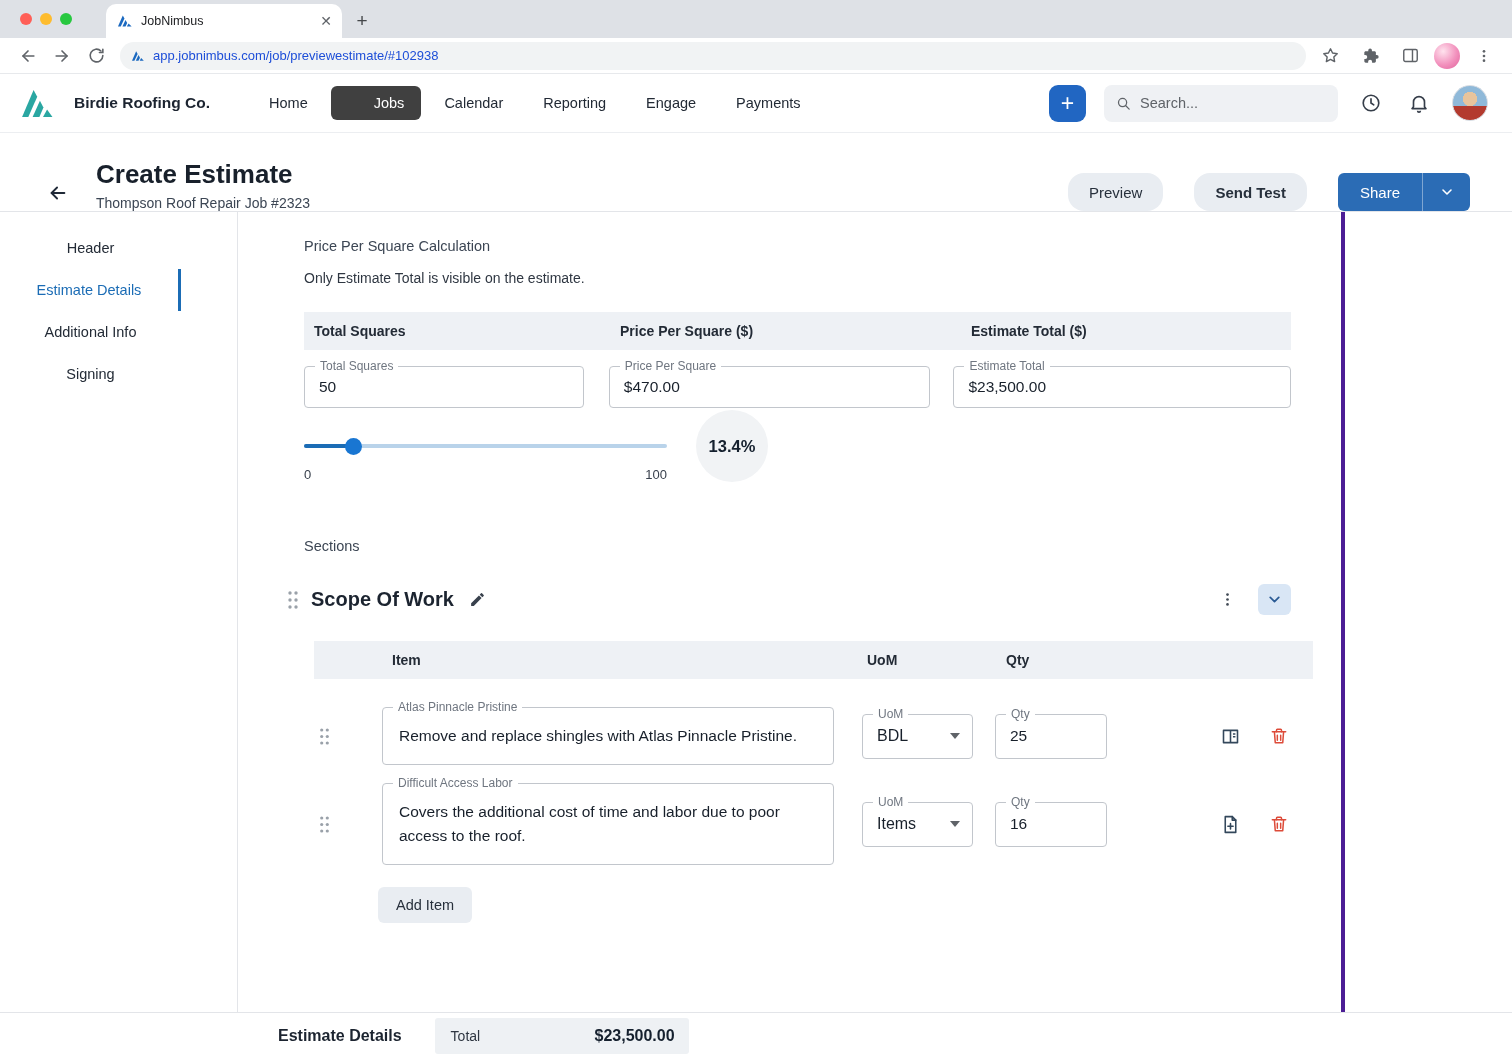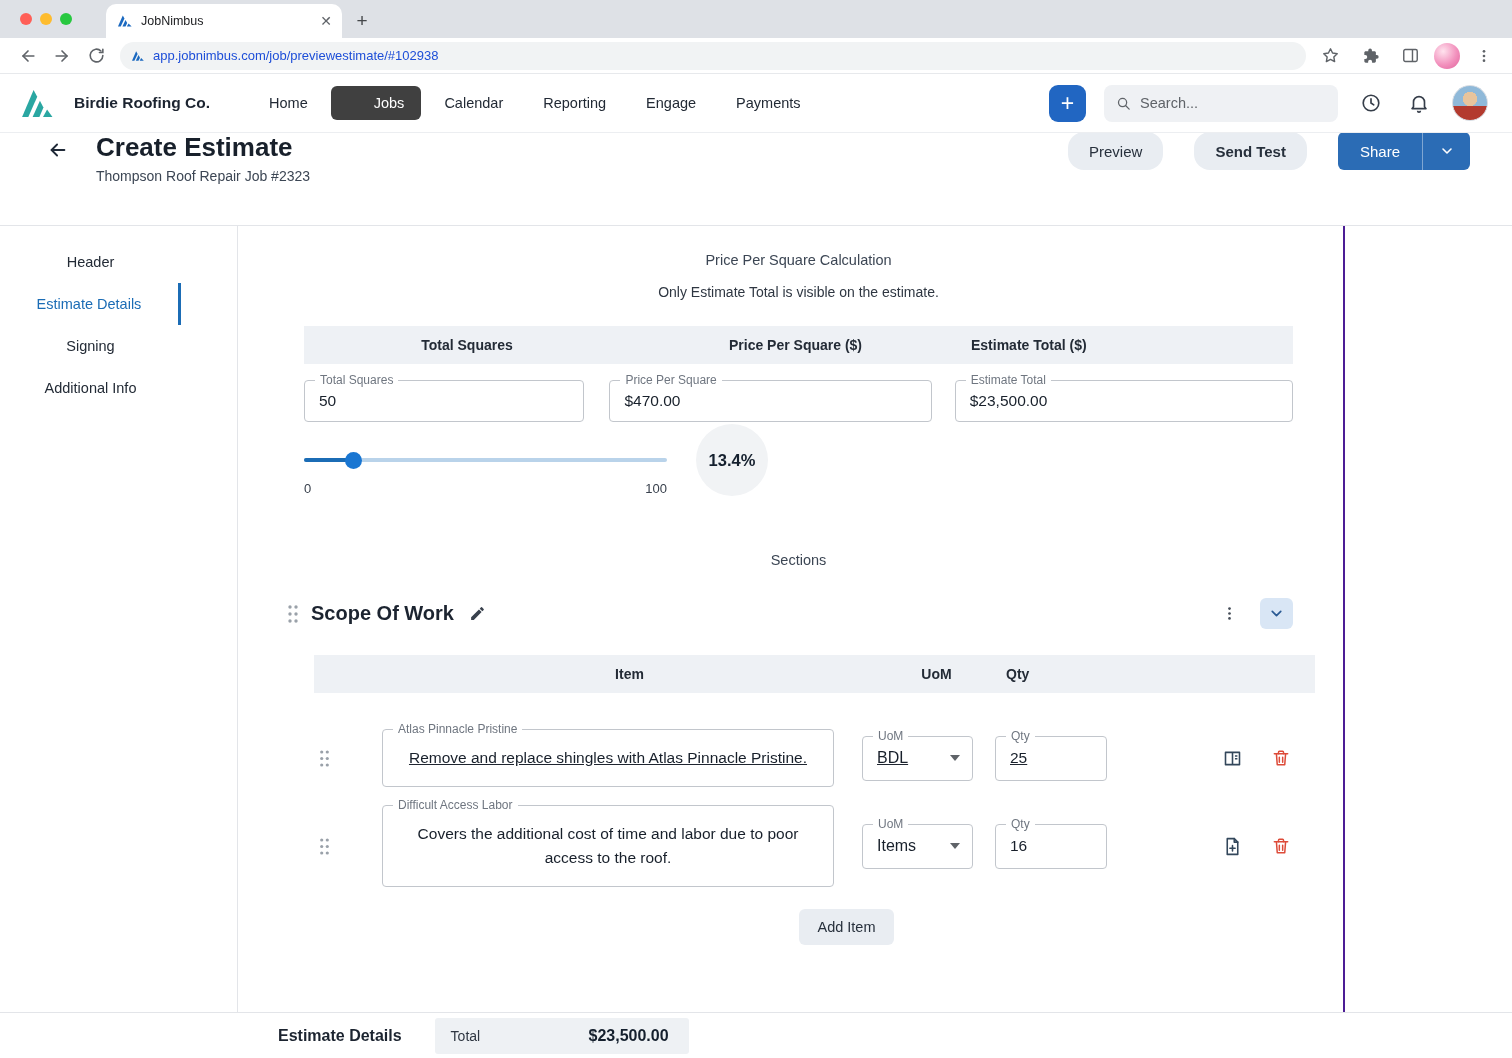--- a/index.html
+++ b/index.html
@@ -46,21 +46,21 @@
                       font-size:14.5px; color:#3a4250; width:100%; }
   .search-box input::placeholder { color:#5f6368; }
   .icon-btn { display:flex; align-items:center; justify-content:center; width:30px; height:30px; cursor:pointer; }
   .user-avatar { width:36px; height:36px; border-radius:50%;
                  background:
                    radial-gradient(circle at 50% 38%, #e8c49c 0 26%, transparent 27%),
                    linear-gradient(180deg, #8fb9d9 0 58%, #b33a2e 58%);
                  border:1px solid #d8dde3; cursor:pointer; }
 
   
-  .page-header { height:94px; display:flex; align-items:flex-start; padding:0 42px 0 40px;
+  .page-header { height:80px; display:flex; align-items:flex-end; padding:0 42px 0 40px;
                  border-bottom:1px solid #e3e5e9; background:#fff; flex-shrink:0; }
   .back-btn { width:36px; height:36px; border-radius:50%; display:flex; align-items:center; justify-content:center;
               cursor:pointer; }
   .ph-text { margin-left:20px; }
   .ph-title { font-size:26px; font-weight:600; color:#18202b; }
   .ph-sub { font-size:14px; color:#3c4654; margin-top:5px; }
   .ph-actions { margin-left:auto; display:flex; align-items:center; }
   .btn-light { height:38px; padding:0 21px; background:#e9edf2; border-radius:16px; font-size:15px;
                color:#27303c; display:flex; align-items:center; cursor:pointer; white-space:nowrap; }
   .btn-light + .btn-light { margin-left:31px;font-weight:bold; }
@@ -71,21 +71,21 @@
                  border-radius:0 6px 6px 0; display:flex; align-items:center; justify-content:center; cursor:pointer; }
 
   
   .page-body { flex:1; display:flex; min-height:0; }
   .sidebar { width:238px; border-right:1px solid #e3e5e9; padding-top:15px; flex-shrink:0; }
   .side-nav { width:181px; }
   .side-item { height:42px; display:flex; align-items:center; justify-content:center; font-size:14.5px;
                color:#232b36; cursor:pointer; }
   .side-item.active { color:#1b6cb5; font-weight:500; border-right:3px solid #1b6cb5; }
 
-  .main-col { width:1107px; border-right:2px solid #4c1d95; overflow:hidden; flex-shrink:0;text-align:center; }
+  .main-col { width:1107px; border-right:4px solid #4c1d95; overflow:hidden; flex-shrink:0; }
   .content { padding:26px 50px 0 66px; }
   .calc-title { font-size:14.5px; color:#3c4654; }
   .calc-note { font-size:14px; color:#2f3742; margin-top:16px; }
 
   .strip { background:#eef1f5; height:38px; display:flex; align-items:center; font-size:14px; font-weight:700;
            color:#232b36; }
   .calc-strip { margin-top:26px; padding-left:10px; }
   .calc-strip span:nth-child(1){ width:306px; } .calc-strip span:nth-child(2){ width:351px; }
 
   .fields-row { margin-top:16px; display:flex; }
@@ -119,21 +119,21 @@
   .sh-right { margin-left:auto; display:flex; align-items:center; }
   .kebab-btn { width:28px; height:28px; display:flex; align-items:center; justify-content:center; cursor:pointer; }
   .collapse-btn { margin-left:17px; width:33px; height:31px; border-radius:6px; background:#d9e6f5;
                   display:flex; align-items:center; justify-content:center; cursor:pointer; }
 
   .items-table { margin-left:10px; width:calc(100% + 12px); }
   .items-strip { margin-top:26px; padding-left:78px; }
   .items-strip span:nth-child(1){ width:475px; } .items-strip span:nth-child(2){ width:139px; }
 
   .item-row { display:flex; align-items:center; }
-  .row1 { margin-top:36px;text-decoration:underline; } .row2 { margin-top:18px; }
+  .row1 { margin-top:28px; } .row2 { margin-top:18px; }
   .row-handle { width:14px; margin-left:4px; display:flex; cursor:grab; }
   .item-field { margin-left:50px; width:452px; padding:16px 16px; }
   .item-field .fvalue { font-size:15.5px; line-height:24px; color:#18202b; }
   .uom-select { margin-left:28px; width:111px; height:45px; display:flex; align-items:center;
                 padding:0 12px 0 14px; cursor:pointer; }
   .uom-select .fvalue { font-size:16px; }
   .sel-arrow { margin-left:auto; width:0; height:0; border-left:5px solid transparent; border-right:5px solid transparent;
                border-top:6px solid #5f6368; }
   .qty-field { margin-left:22px; width:112px; height:45px; display:flex; align-items:center; padding:0 14px; }
   .row-icons { margin-left:auto; margin-right:24px; display:flex; align-items:center; gap:28px; }
@@ -141,21 +141,21 @@
 
   .add-item-btn { margin:22px 0 0 64px; display:inline-flex; align-items:center; height:36px; padding:0 18px;
                   background:#e9edf2; border-radius:6px; font-size:14.5px; font-weight:500; color:#27303c;
                   cursor:pointer; }
 
   
   .footer-bar { height:46px; border-top:1px solid #e3e5e9; background:#fff; display:flex; align-items:center;
                 flex-shrink:0; }
   .footer-title { margin-left:278px; font-size:16px; font-weight:700; color:#1c2430; }
   .footer-total { margin-left:33px; width:254px; height:36px; background:#eef1f4; border-radius:3px;
-                  display:flex; align-items:center; padding:0 20px 0 16px; }
+                  display:flex; align-items:center; padding:0 14px 0 16px; }
   .ft-label { font-size:14px; color:#2f3742; }
   .ft-value { margin-left:auto; font-size:16px; font-weight:700; color:#15202e; }
 </style>
 </head>
 <body>
 
 <div class="screen">
 
   <div class="tabstrip">
     <div class="traffic">
@@ -302,22 +302,22 @@
       </div>
     </div>
   </div>
 
   <div class="page-body">
 
     <div class="sidebar">
       <div class="side-nav">
         <div class="side-item">Header</div>
         <div class="side-item active">Estimate Details</div>
+        <div class="side-item">Additional Info</div>
         <div class="side-item">Signing</div>
-        <div class="side-item">Additional Info</div>
       </div>
     </div>
 
     <div class="main-col">
       <div class="content">
 
         <div class="calc-title">Price Per Square Calculation</div>
         <div class="calc-note">Only Estimate Total is visible on the estimate.</div>
 
         <div class="strip calc-strip">

